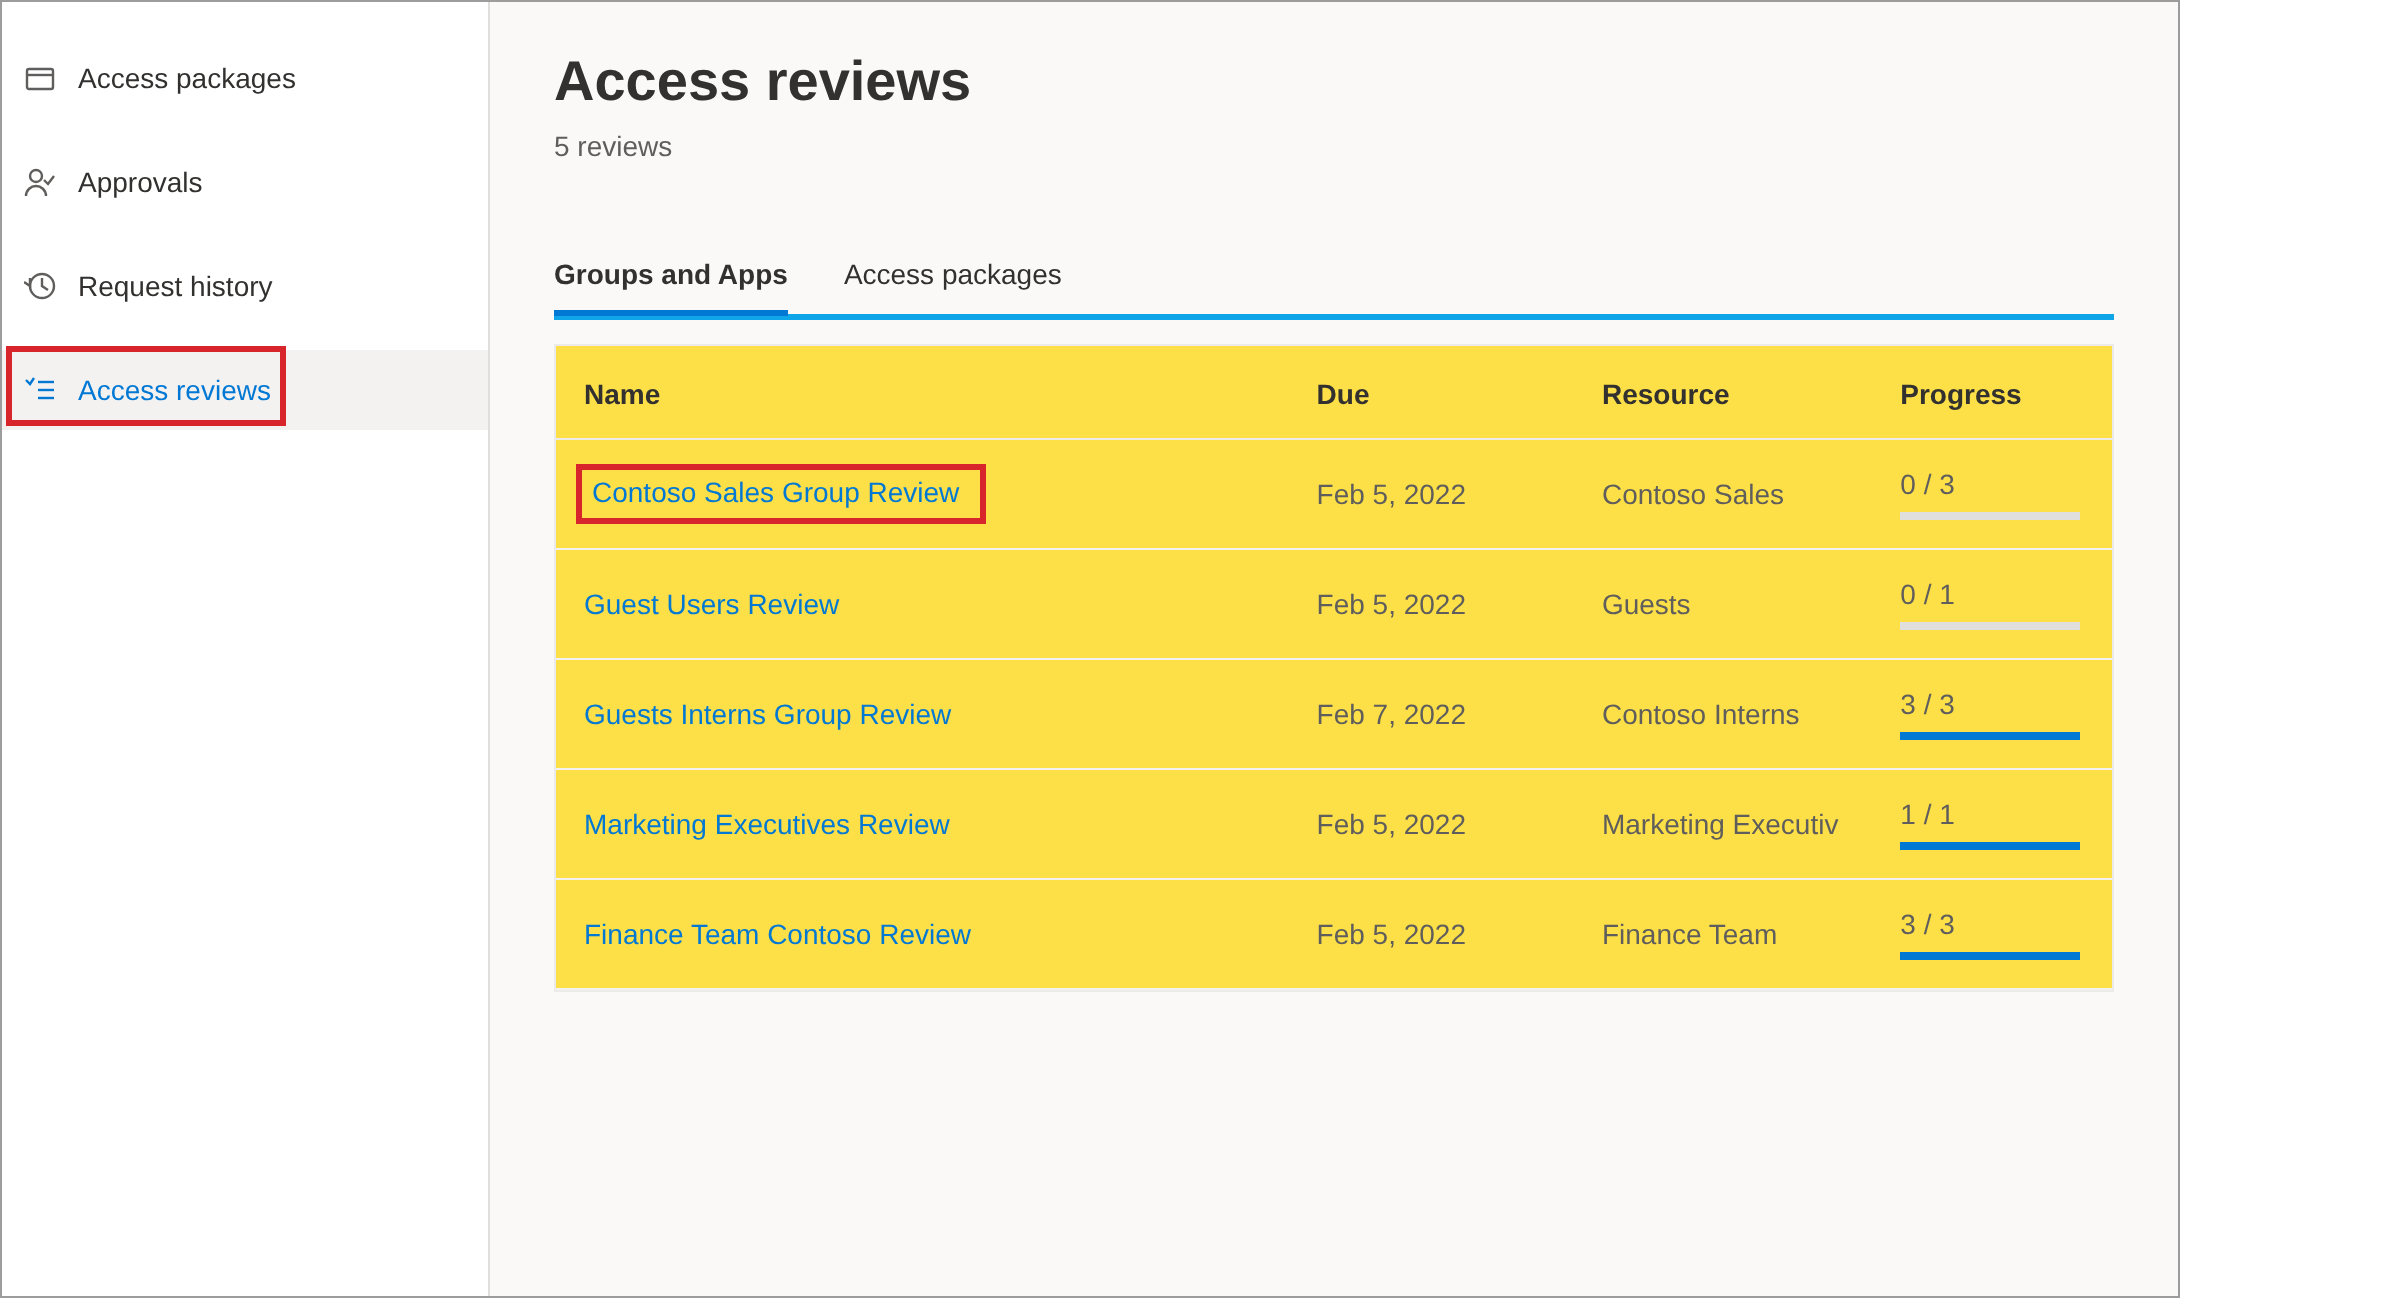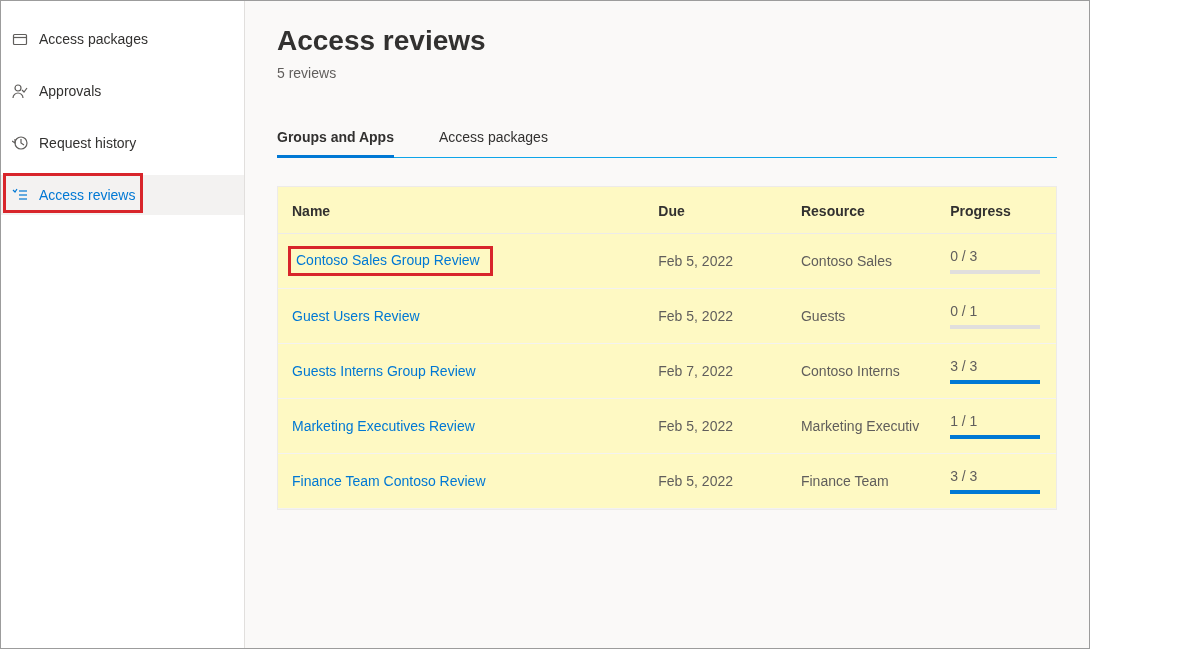--- a/index.html
+++ b/index.html
@@ -21,25 +21,25 @@
   .nav-item.active svg { stroke:#0078d4; }
   .highlight-red-nav {
     border:3px solid #d8252b; position:absolute; left:2px; top:-2px; width:140px; height:40px;
     pointer-events:none;
   }
   .main {
     flex:1; padding:24px 32px 24px 32px; overflow:auto;
   }
   .page-title { font-size:28px; font-weight:600; margin:0 0 8px 0; color:#323130; }
   .page-subtitle { font-size:14px; color:#605e5c; margin-bottom:40px; }
-  .tabs { display:flex; gap:45px; border-bottom:1px solid #0ea5e9; }
+  .tabs { display:flex; gap:28px; border-bottom:3px solid #0ea5e9; }
   .tab { padding:8px 0 10px 0; cursor:pointer; color:#323130; }
   .tab.active { font-weight:600; border-bottom:3px solid #0078d4; margin-bottom:-1px; color:#323130; }
   .card {
-    background:#fef9c3; border:1px solid #edebe9; margin-top:28px;
+    background:#fde047; border:1px solid #edebe9; margin-top:12px;
   }
   table { width:100%; border-collapse:collapse; }
   th { text-align:left; font-weight:600; font-size:14px; padding:16px 14px 14px 14px; color:#323130; }
   thead tr { border-bottom:1px solid #edebe9; }
   tbody tr { border-bottom:1px solid #f3f2f1; }
   td { padding:14px 14px; vertical-align:middle; color:#605e5c; font-size:14px; }
   td.name-cell a { color:#0078d4; text-decoration:none; }
   .progress-wrap { display:flex; flex-direction:column; gap:6px; min-width:90px;justify-content:flex-end; }
   .progress-text { color:#605e5c; font-size:14px; }
   .progress-bar { width:90px; height:4px; background:#e1dfdd; position:relative; }

